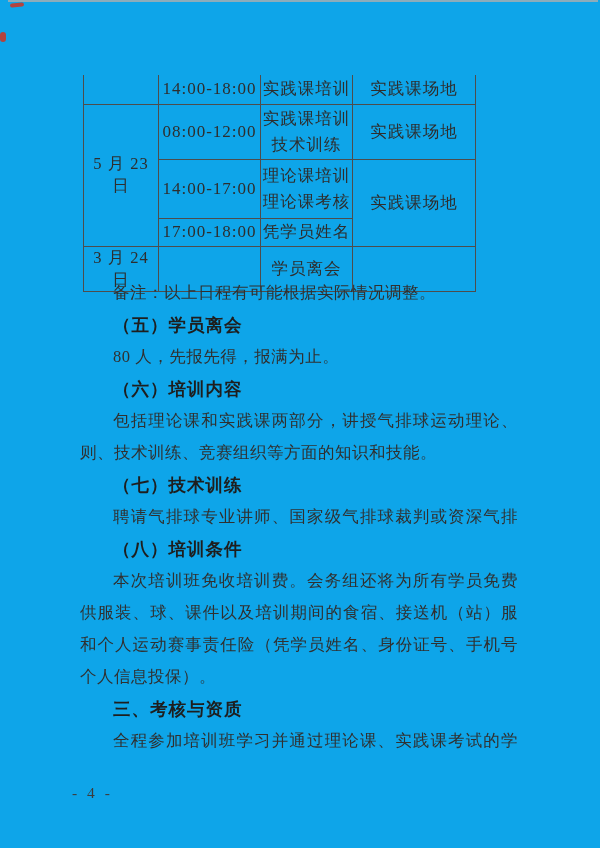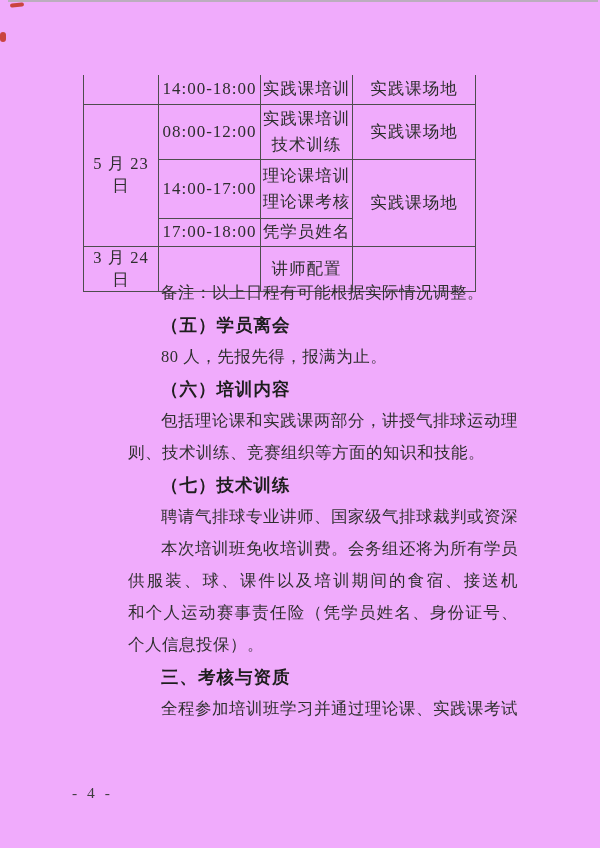--- a/index.html
+++ b/index.html
@@ -4,21 +4,21 @@
 <style>
   html,body{margin:0;padding:0;}
   body{
     width:600px;height:848px;
     background:#fdfdfd;
     font-family:"Liberation Serif","DejaVu Serif",serif;
     color:#2e2e2e;
     overflow:hidden;
     position:relative;
   }
-  .page{position:absolute;inset:0;width:600px;height:848px;background:#f0abfc;}
+  .page{position:absolute;inset:0;width:600px;height:848px;background:#0ea5e9;}
 
   
   .scan-top-line{position:absolute;top:0;left:8px;width:590px;height:2px;background:#aeaeae;opacity:.8;}
   .red-mark{position:absolute;background:#c5382b;opacity:.9;border-radius:2px;}
   .red-mark.m1{left:10px;top:3px;width:14px;height:4px;transform:rotate(-7deg);}
   .red-mark.m2{left:0px;top:32px;width:6px;height:10px;border-radius:3px;}
 
   
   table.schedule{
     position:absolute;left:83px;top:75px;
@@ -33,21 +33,21 @@
   }
   table.schedule tr.cut td{border-top:none;}
   td.t{font-family:"Liberation Serif","DejaVu Serif",serif;font-size:17px;letter-spacing:.5px;}
   .actline{line-height:26px;letter-spacing:1px;}
 
   
   .content{
     position:absolute;left:80px;top:277px;width:438px;
     font-size:16.5px;letter-spacing:.5px;color:#303030;
   }
-  .ln{height:32px;line-height:32px;white-space:nowrap;margin-left:48px;}
+  .ln{height:32px;line-height:32px;white-space:nowrap;}
   .ln.ind{padding-left:33px;}
   .ln.fill{white-space:normal;text-align:justify;text-align-last:justify;overflow:hidden;}
   .ln.bold{font-weight:bold;font-size:17.5px;color:#1e1e1e;letter-spacing:1px;}
 
   .pageno{
     position:absolute;left:72px;top:784px;
     font-size:15.5px;letter-spacing:3px;color:#3c3c3c;
     font-family:"Liberation Serif","DejaVu Serif",serif;
   }
 </style>
@@ -91,35 +91,36 @@
       </td>
       <td rowspan="2">实践课场地</td>
     </tr>
     <tr style="height:28px">
       <td class="t">17:00-18:00</td>
       <td>凭学员姓名</td>
     </tr>
     <tr style="height:28px">
       <td>3 月 24 日</td>
       <td></td>
-      <td>讲师配置</td>
+      <td>学员离会</td>
       <td></td>
     </tr>
   </tbody>
     </table>
 
   <div class="content">
     <div class="ln ind">备注：以上日程有可能根据实际情况调整。</div>
     <div class="ln ind bold">（五）学员离会</div>
     <div class="ln ind">80 人，先报先得，报满为止。</div>
     <div class="ln ind bold">（六）培训内容</div>
     <div class="ln ind fill">包括理论课和实践课两部分，讲授气排球运动理论、规</div>
     <div class="ln">则、技术训练、竞赛组织等方面的知识和技能。</div>
     <div class="ln ind bold">（七）技术训练</div>
     <div class="ln ind fill">聘请气排球专业讲师、国家级气排球裁判或资深气排球</div>
+    <div class="ln ind bold">（八）培训条件</div>
     <div class="ln ind fill">本次培训班免收培训费。会务组还将为所有学员免费提</div>
     <div class="ln fill">供服装、球、课件以及培训期间的食宿、接送机（站）服务</div>
     <div class="ln fill">和个人运动赛事责任险（凭学员姓名、身份证号、手机号等</div>
     <div class="ln">个人信息投保）。</div>
     <div class="ln ind bold">三、考核与资质</div>
     <div class="ln ind fill">全程参加培训班学习并通过理论课、实践课考试的学员</div>
   </div>
 
   <div class="pageno">- 4 -</div>
 

